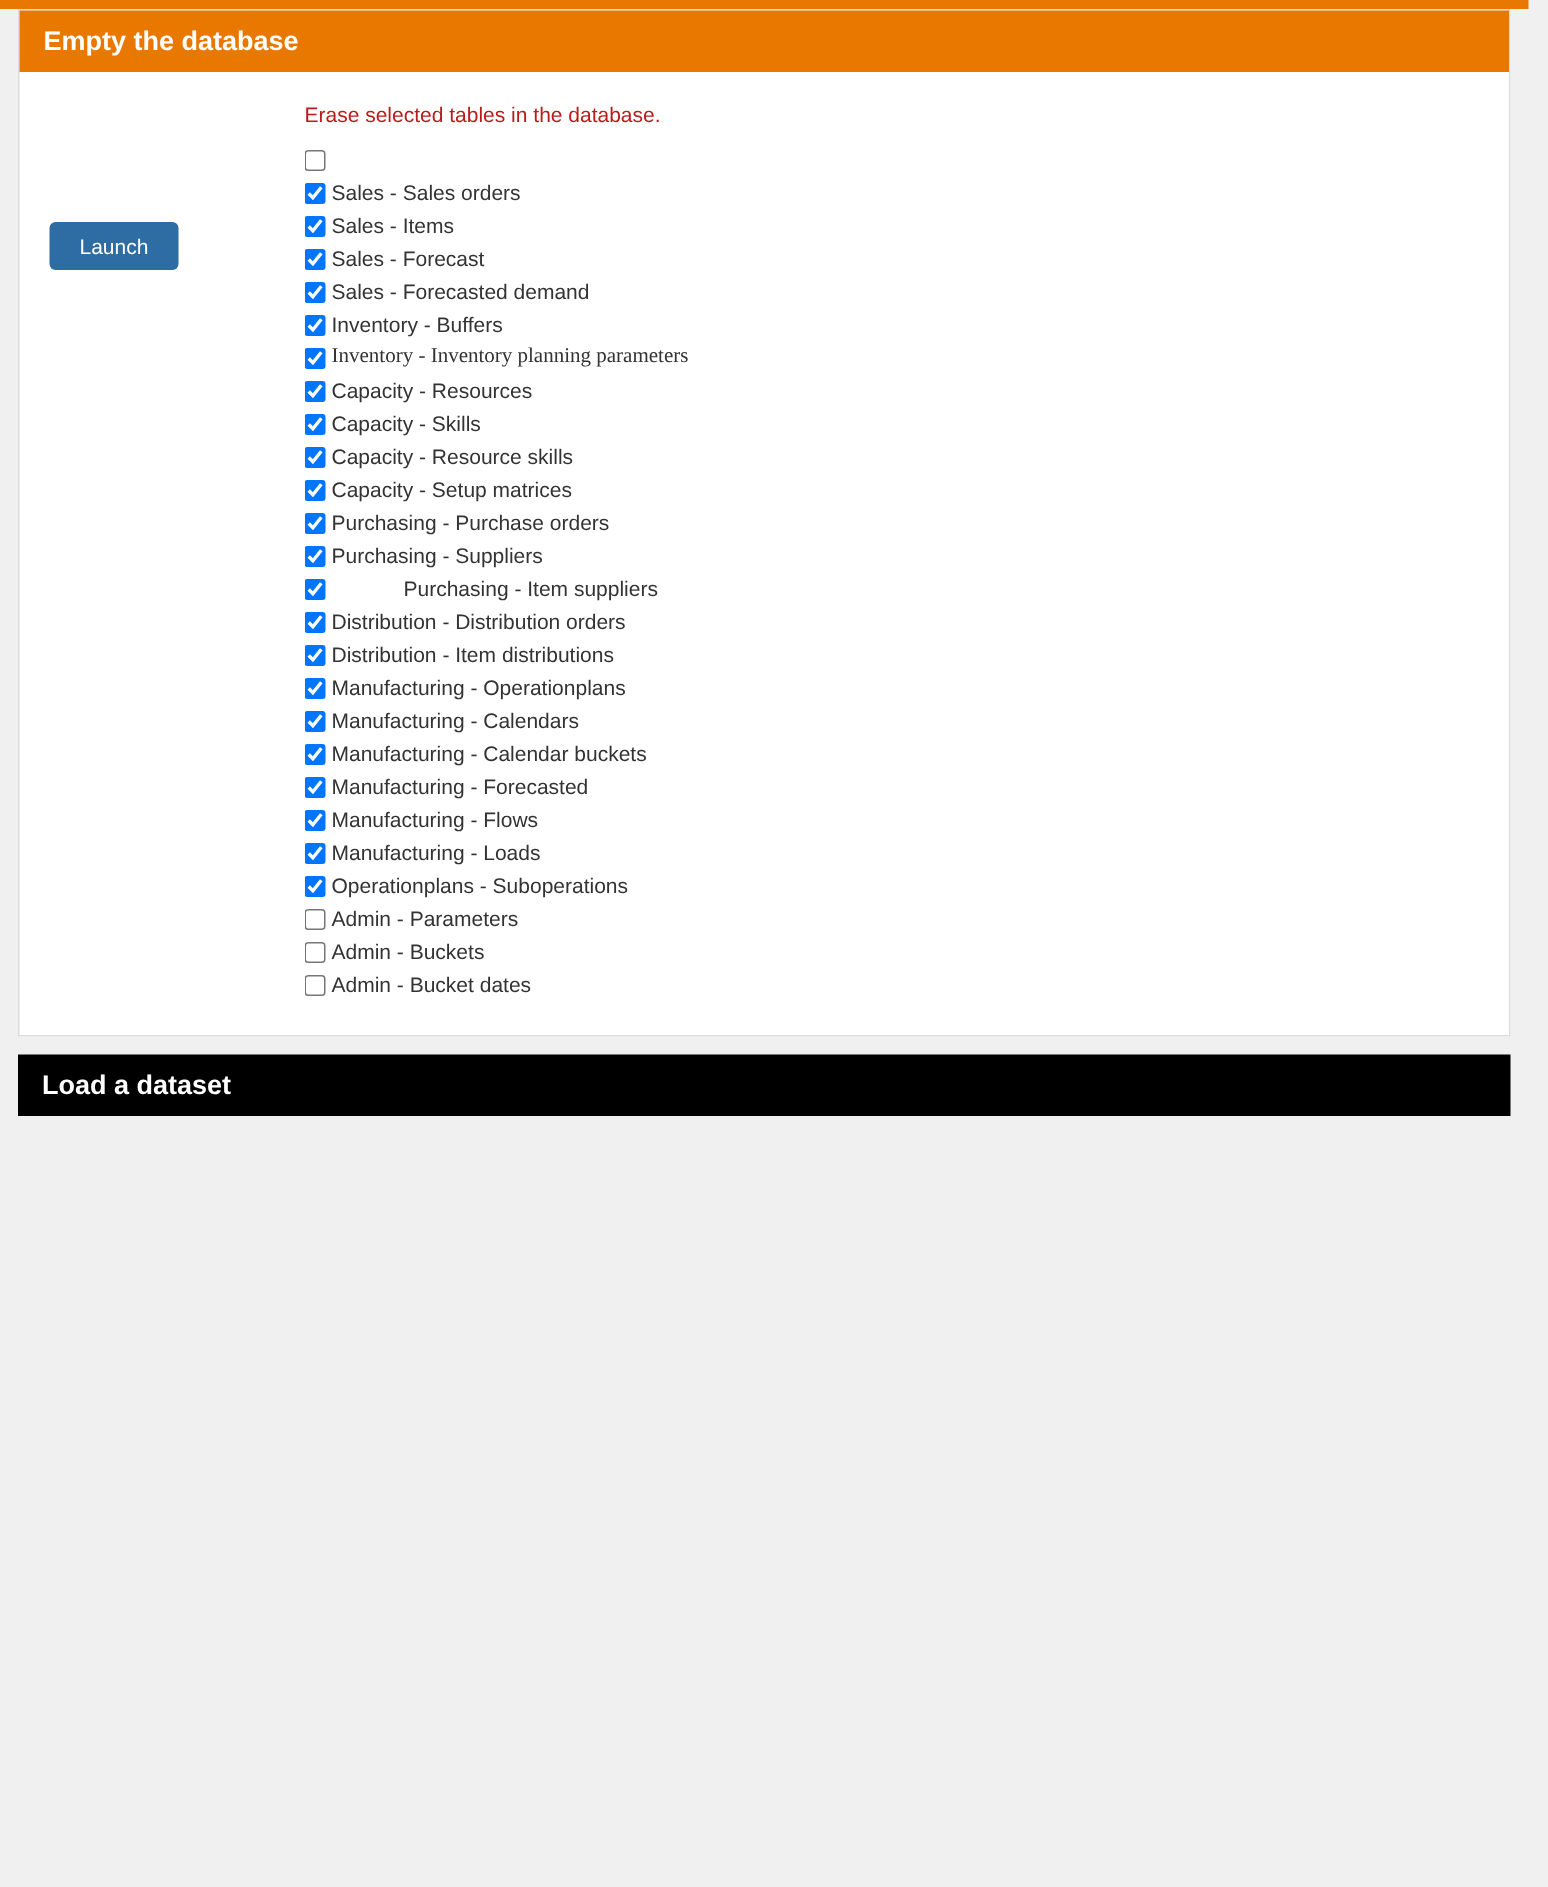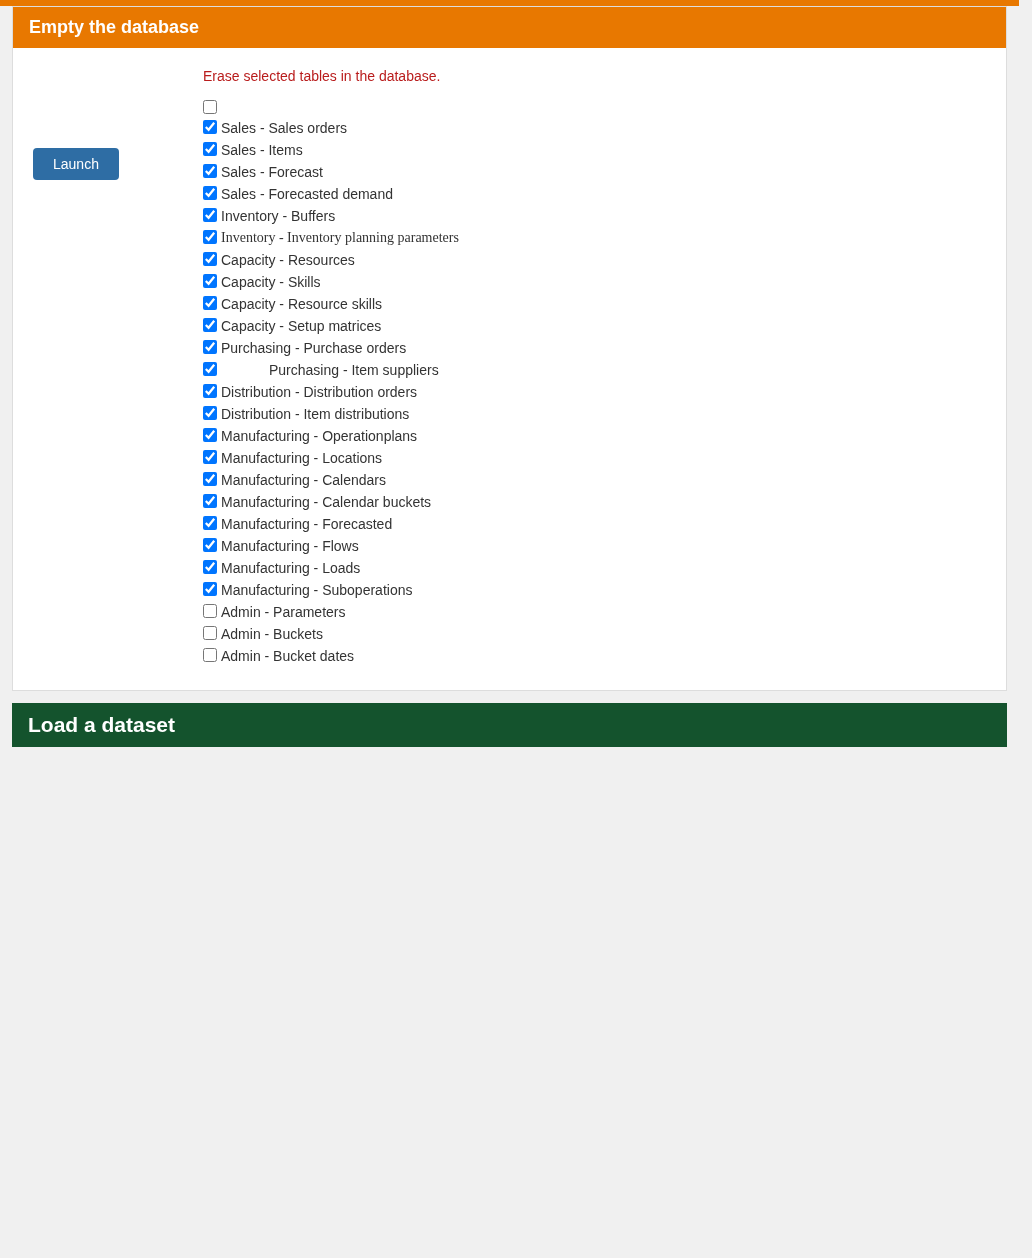--- a/index.html
+++ b/index.html
@@ -67,36 +67,36 @@
       flex: 1;
     }
 
     .description {
       margin-bottom: 16px;
       color: #b91c1c;
     }
 
     .checkbox-item {
       display: flex;
-      align-items: flex-start;
+      align-items: flex-end;
       margin-bottom: 6px;
       color: #333;
     }
 
     .checkbox-item input[type="checkbox"] {
       margin-right: 4px;
       width: 14px;
       height: 14px;
     }
 
     .section-footer {
-      background: #14532d;
+      background: #000000;
       color: white;
       padding: 10px 16px;
-      font-size: 21px;
+      font-size: 18px;
       font-weight: bold;
       margin: 0 12px;
     }
   </style>
 </head>
 <body>
 
 <div class="page-container">
   <div class="orange-bar-top"></div>
 
@@ -154,40 +154,40 @@
             </div>
             <div class="checkbox-item">
               <input type="checkbox" id="cb_capacity_setup_matrices" checked="" style="">
               <label for="cb_capacity_setup_matrices" style="cursor: pointer;">Capacity - Setup matrices</label>
             </div>
             <div class="checkbox-item">
               <input type="checkbox" id="cb_purchasing_purchase_orders" checked="" style="">
               <label for="cb_purchasing_purchase_orders" style="cursor: pointer;">Purchasing - Purchase orders</label>
             </div>
             <div class="checkbox-item">
+              <input type="checkbox" id="cb_purchasing_suppliers" checked="" style="">
+              <label for="cb_purchasing_suppliers" style="cursor: pointer;">Purchasing - Suppliers</label>
+            </div>
+            <div class="checkbox-item">
               <input type="checkbox" id="cb_purchasing_item_suppliers" checked="" style="">
               <label for="cb_purchasing_item_suppliers" style="cursor: pointer; margin-left: 48px;">Purchasing - Item suppliers</label>
             </div>
             <div class="checkbox-item">
               <input type="checkbox" id="cb_distribution_orders" checked="" style="">
               <label for="cb_distribution_orders" style="cursor: pointer;">Distribution - Distribution orders</label>
             </div>
             <div class="checkbox-item">
               <input type="checkbox" id="cb_distribution_item_distributions" checked="" style="">
               <label for="cb_distribution_item_distributions" style="cursor: pointer;">Distribution - Item distributions</label>
             </div>
             <div class="checkbox-item">
               <input type="checkbox" id="cb_manufacturing_operationplans" checked="" style="">
               <label for="cb_manufacturing_operationplans" style="cursor: pointer;">Manufacturing - Operationplans</label>
             </div>
             <div class="checkbox-item">
-              <input type="checkbox" id="cb_manufacturing_locations" checked="" style="">
-              <label for="cb_manufacturing_locations" style="cursor: pointer;">Manufacturing - Locations</label>
-            </div>
-            <div class="checkbox-item">
               <input type="checkbox" id="cb_manufacturing_calendars" checked="" style="">
               <label for="cb_manufacturing_calendars" style="cursor: pointer;">Manufacturing - Calendars</label>
             </div>
             <div class="checkbox-item">
               <input type="checkbox" id="cb_manufacturing_calendar_buckets" checked="" style="">
               <label for="cb_manufacturing_calendar_buckets" style="cursor: pointer;">Manufacturing - Calendar buckets</label>
             </div>
             <div class="checkbox-item">
               <input type="checkbox" id="cb_manufacturing_operations" checked="" style="">
               <label for="cb_manufacturing_operations" style="cursor: pointer;">Manufacturing - Forecasted</label>
@@ -195,21 +195,21 @@
             <div class="checkbox-item">
               <input type="checkbox" id="cb_manufacturing_flows" checked="" style="">
               <label for="cb_manufacturing_flows" style="cursor: pointer;">Manufacturing - Flows</label>
             </div>
             <div class="checkbox-item">
               <input type="checkbox" id="cb_manufacturing_loads" checked="" style="">
               <label for="cb_manufacturing_loads" style="cursor: pointer;">Manufacturing - Loads</label>
             </div>
             <div class="checkbox-item">
               <input type="checkbox" id="cb_manufacturing_suboperations" checked="" style="">
-              <label for="cb_manufacturing_suboperations" style="cursor: pointer;">Manufacturing - Suboperations</label>
+              <label for="cb_manufacturing_suboperations" style="cursor: pointer;">Operationplans - Suboperations</label>
             </div>
             <div class="checkbox-item">
               <input type="checkbox" id="cb_admin_parameters" style="">
               <label for="cb_admin_parameters" style="cursor: pointer;">Admin - Parameters</label>
             </div>
             <div class="checkbox-item">
               <input type="checkbox" id="cb_admin_buckets" style="">
               <label for="cb_admin_buckets" style="cursor: pointer;">Admin - Buckets</label>
             </div>
             <div class="checkbox-item">

